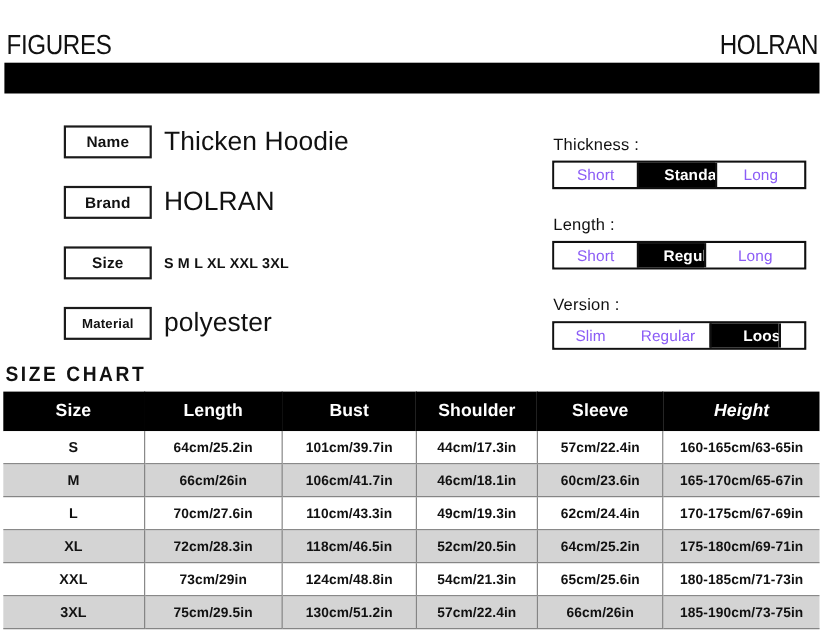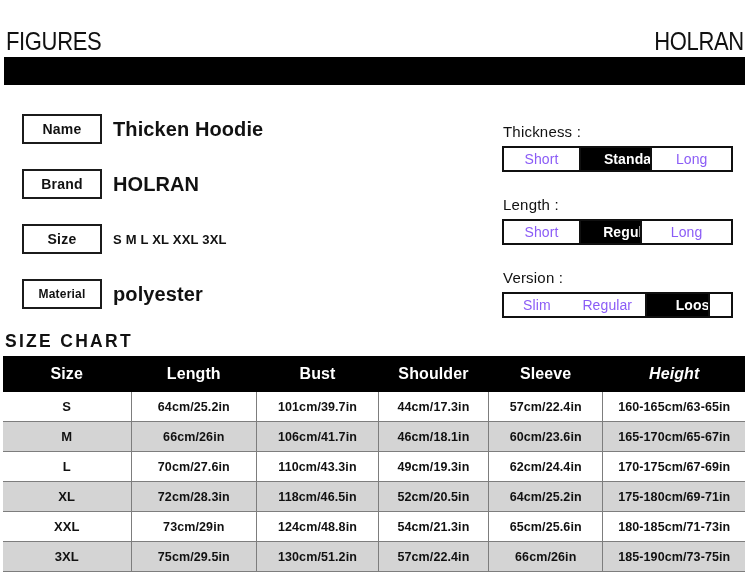--- a/index.html
+++ b/index.html
@@ -57,20 +57,21 @@
     height: 28px;
     background: #000000;
   }
 
   
   #spec-list {
     position: absolute;
     left: 0;
     top: 110px;
     width: 470px;
+    padding-left: 36px;
   }
   .spec-row {
     position: relative;
     height: 55px;
   }
   .spec-label {
     position: absolute;
     left: 22px;
     top: 4px;
     width: 80px;
@@ -86,22 +87,22 @@
     letter-spacing: 0.2px;
   }
   .spec-label.narrow-text { font-size: 12px; }
   .spec-value {
     position: absolute;
     left: 113px;
     top: 4px;
     height: 30px;
     display: flex;
     align-items: center;
-    font-size: 20px;
-    font-weight: 700;
+    font-size: 24px;
+    font-weight: 400;
     letter-spacing: 0.1px;
     white-space: nowrap;
   }
   .spec-value.small {
     font-size: 13px;
     font-weight: 600;
     letter-spacing: 0.2px;
   }
 
   

